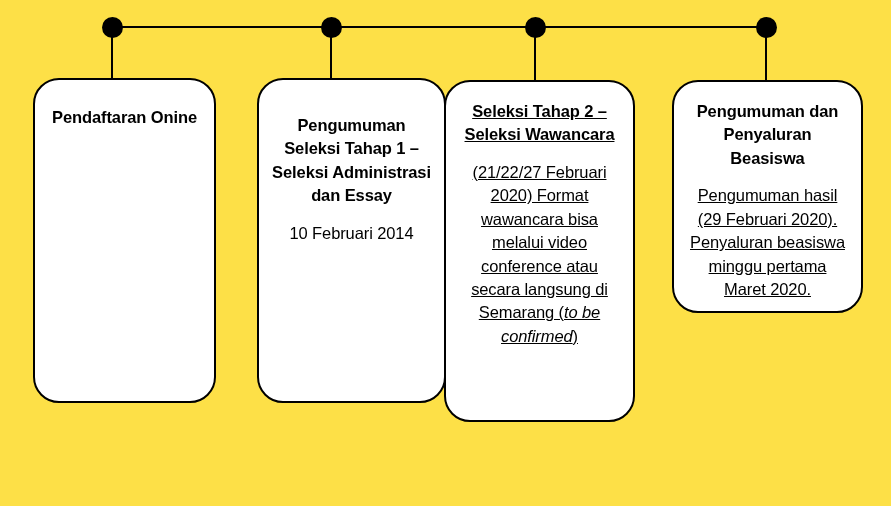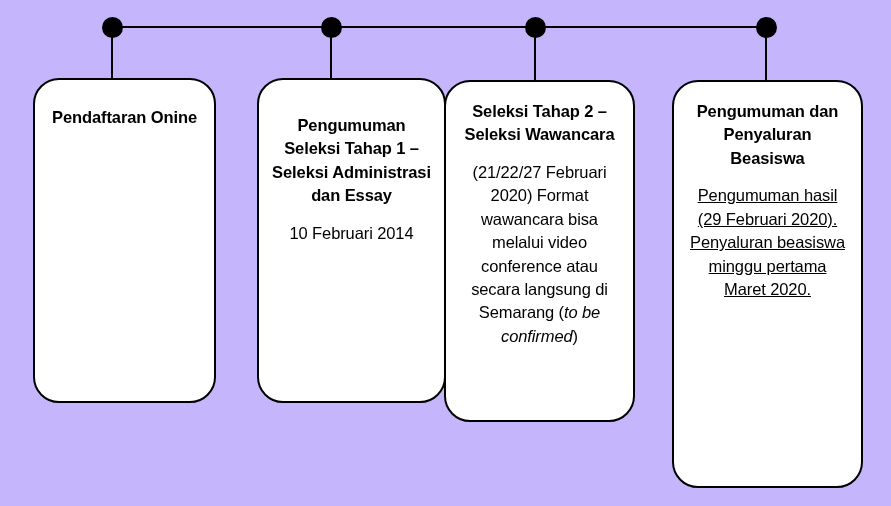--- a/index.html
+++ b/index.html
@@ -9,21 +9,21 @@
     background: #ffffff;
   }
   body {
     font-family: "Liberation Sans", sans-serif;
     color: #000000;
   }
   #canvas {
     position: relative;
     width: 891px;
     height: 506px;
-    background: #c4b5fd;
+    background: #fde047;
     overflow: hidden;
   }
 
   
   .timeline-axis {
     position: absolute;
     background: #000000;
   }
   .timeline-line {
     left: 112px;
@@ -72,22 +72,22 @@
     margin: 14px 0 0 0;
     letter-spacing: -0.1px;
   }
   .card-body .em {
     font-style: italic;
   }
 
   
   #card-1 { left: 33px;  top: 78px; width: 183px; height: 325px; }
   #card-2 { left: 237px; top: 78px; width: 189px; height: 325px; margin-left: 20px; }
-  #card-3 { left: 444px; top: 80px; width: 191px; height: 342px; }
-  #card-4 { left: 672px; top: 80px; width: 191px; height: 408px; }
+  #card-3 { left: 444px; top: 80px; width: 191px; height: 342px; text-decoration: underline; }
+  #card-4 { left: 672px; top: 80px; width: 191px; height: 233px; }
 
   #card-1 .card-heading { padding: 14px 6px 0 6px; }
   #card-2 .card-heading { padding: 22px 2px 0 2px; }
   #card-3 .card-heading { padding: 6px 4px 0 4px; }
   #card-4 .card-heading { padding: 6px 2px 0 2px; }
 
   #card-1 .card-body { padding: 0 4px; }
   #card-2 .card-body { padding: 0 6px; }
   #card-3 .card-body { padding: 0 2px; }
   #card-4 .card-body { padding: 0 2px; text-decoration: underline; }

